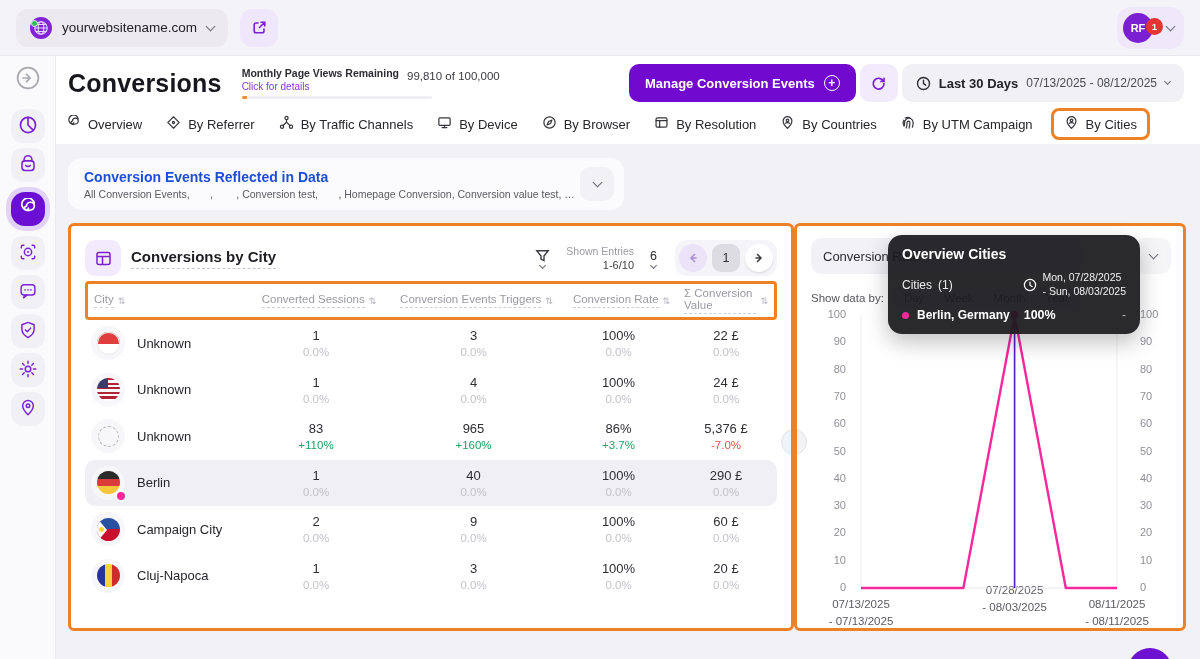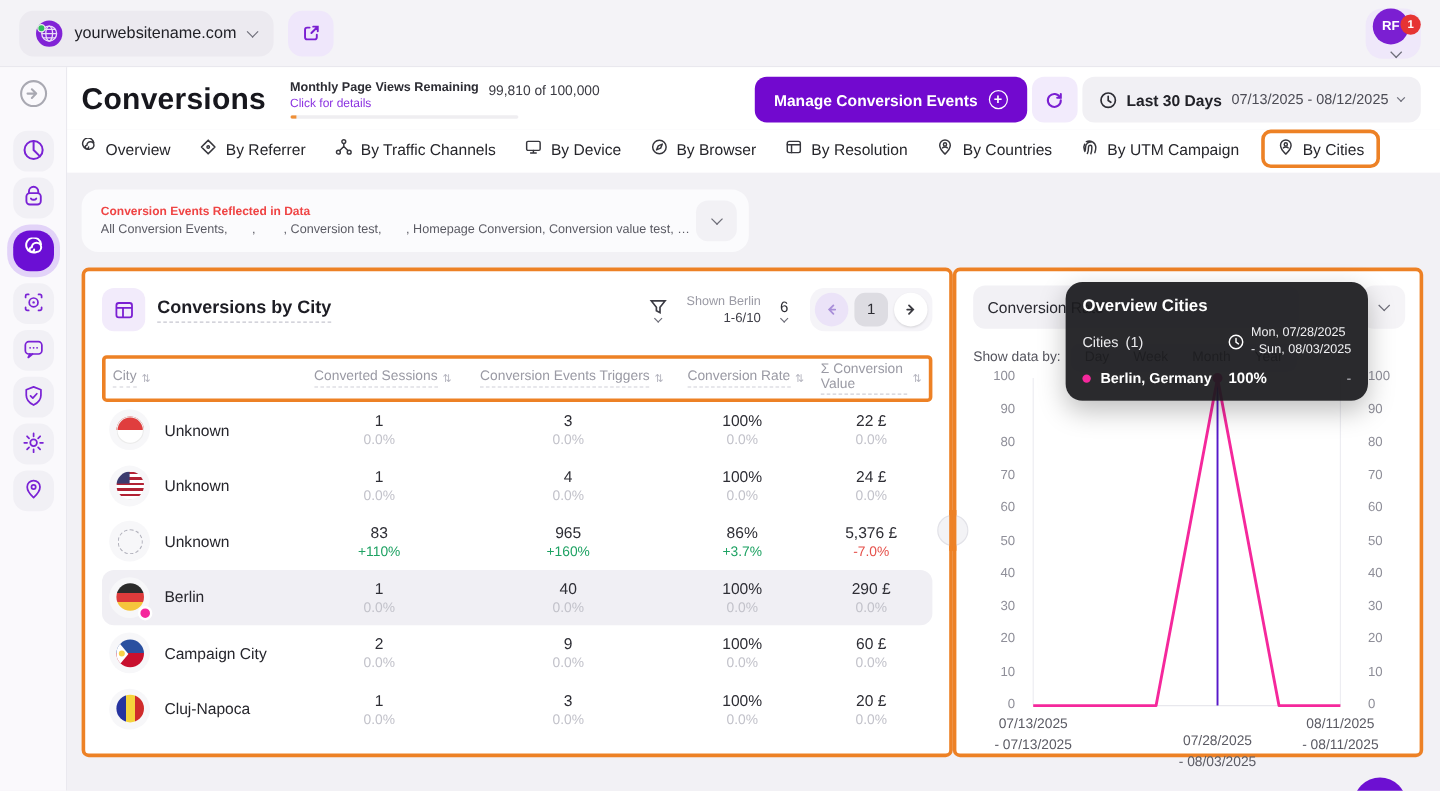--- a/index.html
+++ b/index.html
@@ -14,21 +14,21 @@
 
   
   .topbar { height:56px; display:flex; align-items:center; padding:0 16px; gap:12px; border-bottom:1px solid #e9e8ee; }
   .website-pill { display:flex; align-items:center; gap:10px; background:#eceaf0; border-radius:12px; height:38px; padding:0 14px; cursor:pointer; }
   .website-pill .name { font-size:13.5px; color:#222228; font-weight:500; }
   .globe { width:22px; height:22px; border-radius:50%; background:#8123d6; position:relative; display:grid; place-items:center; }
   .globe svg { display:block; }
   .globe .gdot { position:absolute; left:1px; top:3px; width:7px; height:7px; border-radius:50%; background:#2fbf59; border:1.5px solid #eceaf0; }
   .ext-btn { width:38px; height:38px; border-radius:12px; background:#efe7fb; display:grid; place-items:center; cursor:pointer; }
   .tb-spacer { flex:1; }
-  .avatar-pill { display:flex; align-items:center; gap:6px; background:#efe8fa; border-radius:14px; height:42px; padding:0 10px 0 6px; cursor:pointer;flex-direction:column; }
+  .avatar-pill { display:flex; align-items:center; gap:6px; background:#efe8fa; border-radius:14px; height:42px; padding:0 10px 0 6px; cursor:pointer; }
   .avatar { width:30px; height:30px; border-radius:50%; background:#7b1fd2; color:#fff; font-size:11px; font-weight:bold; display:grid; place-items:center; position:relative; }
   .notif { position:absolute; right:-10px; top:5px; min-width:17px; height:17px; border-radius:9px; background:#e63434; color:#fff; font-size:9.5px; font-weight:bold; display:grid; place-items:center; padding:0 4px; }
   .avatar-pill .chev { margin-left:8px; }
 
   
   .layout { display:flex; height:603px; }
   .sidebar { width:56px; background:#faf9fc; border-right:1px solid #eae9ef; display:flex; flex-direction:column; align-items:center; padding-top:6px; }
   .side-icon { width:34px; height:34px; border-radius:12px; background:#f1f0f5; display:grid; place-items:center; margin-bottom:5px; color:#7a22d5; cursor:pointer; }
   .side-icon.first { background:transparent; color:#a9a9b2; margin-bottom:13px; }
   .side-icon.active { background:#6b0fd4; color:#ffffff; box-shadow:0 0 0 5px #e2d3f8; border-radius:14px; margin-bottom:10px; margin-top:5px; }
@@ -57,21 +57,21 @@
   .tab { display:flex; align-items:center; gap:7px; font-size:13px; color:#26262b; cursor:pointer; padding:5px 0; white-space:nowrap; }
   .tab svg { color:#36363c; }
   .tab.active { border:3px solid var(--orange); border-radius:8px; padding:4px 10px; background:#fff; margin:-4px -6px; }
   :root { --orange:#ed8125; --pink:#f5289c; }
 
   
   .main-gray { position:relative; flex:1; background:#f2f1f5; }
 
   .events-panel { position:absolute; left:12px; top:14px; width:556px; height:52px; background:#fbfbfd; border-radius:14px; display:flex; align-items:center; padding:8px 10px 8px 16px; }
   .events-text { flex:1; min-width:0; }
-  .events-title { font-size:10px; font-weight:bold; color:#ef4444; }
+  .events-title { font-size:14px; font-weight:bold; color:#1d4ed8; }
   .events-sub { font-size:10.5px; color:#5a5a63; margin-top:3px; white-space:nowrap; overflow:hidden; text-overflow:ellipsis; }
   .events-chevbtn { width:34px; height:34px; border-radius:10px; background:#f2f1f5; display:grid; place-items:center; cursor:pointer; flex:none; }
 
   .ann-card { position:absolute; border:3px solid var(--orange); border-radius:6px; background:#fff; z-index:1; }
   #left-card { left:12px; top:79px; width:726px; height:408px; padding:12px 14px; }
   #right-card { left:738px; top:79px; width:392px; height:408px; }
 
   
   .card-hdr { display:flex; align-items:center; gap:10px; height:40px; }
   .tbl-icon { width:36px; height:36px; border-radius:10px; background:#f2ebfb; display:grid; place-items:center; color:#7a1fd2; }
@@ -81,21 +81,21 @@
   .entries { text-align:right; margin:0 6px; }
   .entries .lab { font-size:10.5px; color:#9a9aa4; }
   .entries .val { font-size:11px; color:#3f3f48; margin-top:2px; }
   .pagesize { font-size:12.5px; color:#2b2b32; font-weight:500; }
   .pager { display:flex; align-items:center; gap:5px; background:#f5f4f8; border-radius:12px; padding:4px; margin-left:8px; }
   .pg-btn { width:28px; height:28px; border-radius:9px; display:grid; place-items:center; cursor:pointer; }
   .pg-prev { background:#ebe3f8; color:#a98fd9; border-radius:50%; }
   .pg-num { background:#dddce2; font-size:12.5px; color:#2e2e35; }
   .pg-next { background:#fff; color:#3a3a40; border-radius:50%; box-shadow:0 1px 2px rgba(0,0,0,0.12); }
 
-  .thead-ann { border:3px solid var(--orange); border-radius:4px; margin-top:18px; padding:3px 6px; }
+  .thead-ann { border:3px solid var(--orange); border-radius:4px; margin-top:3px; padding:3px 6px; }
   .tgrid { display:grid; grid-template-columns:150px 150px 165px 125px 1fr; align-items:center; }
   .th { font-size:11.5px; color:#9a9aa4; display:flex; align-items:center; gap:4px; justify-content:center; cursor:pointer; }
   .th:first-child { justify-content:flex-start; }
   .th .tht { border-bottom:1px dashed #cfcfd8; padding-bottom:2px; }
   .sort { font-family:"DejaVu Sans", sans-serif; font-size:9px; color:#b5b5bf; }
 
   .trow { height:46.5px; border-radius:10px; padding:0 6px; }
   .trow.hl { background:#f0eff4; }
   .citycell { display:flex; align-items:center; gap:12px; }
   .flag-wrap { width:34px; height:34px; border-radius:50%; background:#f7f7f9; display:grid; place-items:center; position:relative; flex:none; }
@@ -369,21 +369,21 @@
           </div>
           <div class="card-title">Conversions by City</div>
           <div class="lc-spacer"></div>
           <div class="stack-ctl">
             <svg width="15" height="14" viewBox="0 0 15 14" fill="none" stroke="#3c3c44" stroke-width="1.4" stroke-linecap="round">
               <path d="M1.8 1.8h11.4L9 7v4.6L6 10V7z"></path>
             </svg>
             <span class="chev small"></span>
           </div>
           <div class="entries">
-            <div class="lab">Shown Berlin</div>
+            <div class="lab">Shown Entries</div>
             <div class="val">1-6/10</div>
           </div>
           <div class="stack-ctl">
             <span class="pagesize">6</span>
             <span class="chev small"></span>
           </div>
           <div class="pager">
             <div class="pg-btn pg-prev">
               <svg width="12" height="12" viewBox="0 0 12 12" fill="none" stroke="currentColor" stroke-width="1.5" stroke-linecap="round">
                   <path d="M7.5 2.5 4 6l3.5 3.5M4 6h5"></path>
@@ -608,21 +608,21 @@
           <div class="ylab left" style="left: 3px; top: 136.6px;">80</div>
           <div class="ylab" style="left: 343px; top: 136.6px;">80</div>
           <div class="ylab left" style="left: 3px; top: 109.3px;">90</div>
           <div class="ylab" style="left: 343px; top: 109.3px;">90</div>
           <div class="ylab left" style="left: 3px; top: 82px;">100</div>
           <div class="ylab" style="left: 343px; top: 82px;">100</div>
           <div class="xlab" style="left: 9px; top: 370px;">
             <div>07/13/2025</div>
             <div>- 07/13/2025</div>
           </div>
-          <div class="xlab" style="left: 162.6px; top: 384px;">
+          <div class="xlab" style="left: 162.6px; top: 356px;">
             <div>07/28/2025</div>
             <div>- 08/03/2025</div>
           </div>
           <div class="xlab" style="left: 265px; top: 370px;">
             <div>08/11/2025</div>
             <div>- 08/11/2025</div>
           </div>
           <svg width="256" height="273" style="position: absolute; left: 64px; top: 89px; overflow: visible;">
             <line x1="0" y1="0" x2="0" y2="273" stroke="#ededf2"></line>
             <line x1="256" y1="0" x2="256" y2="273" stroke="#ededf2"></line>

